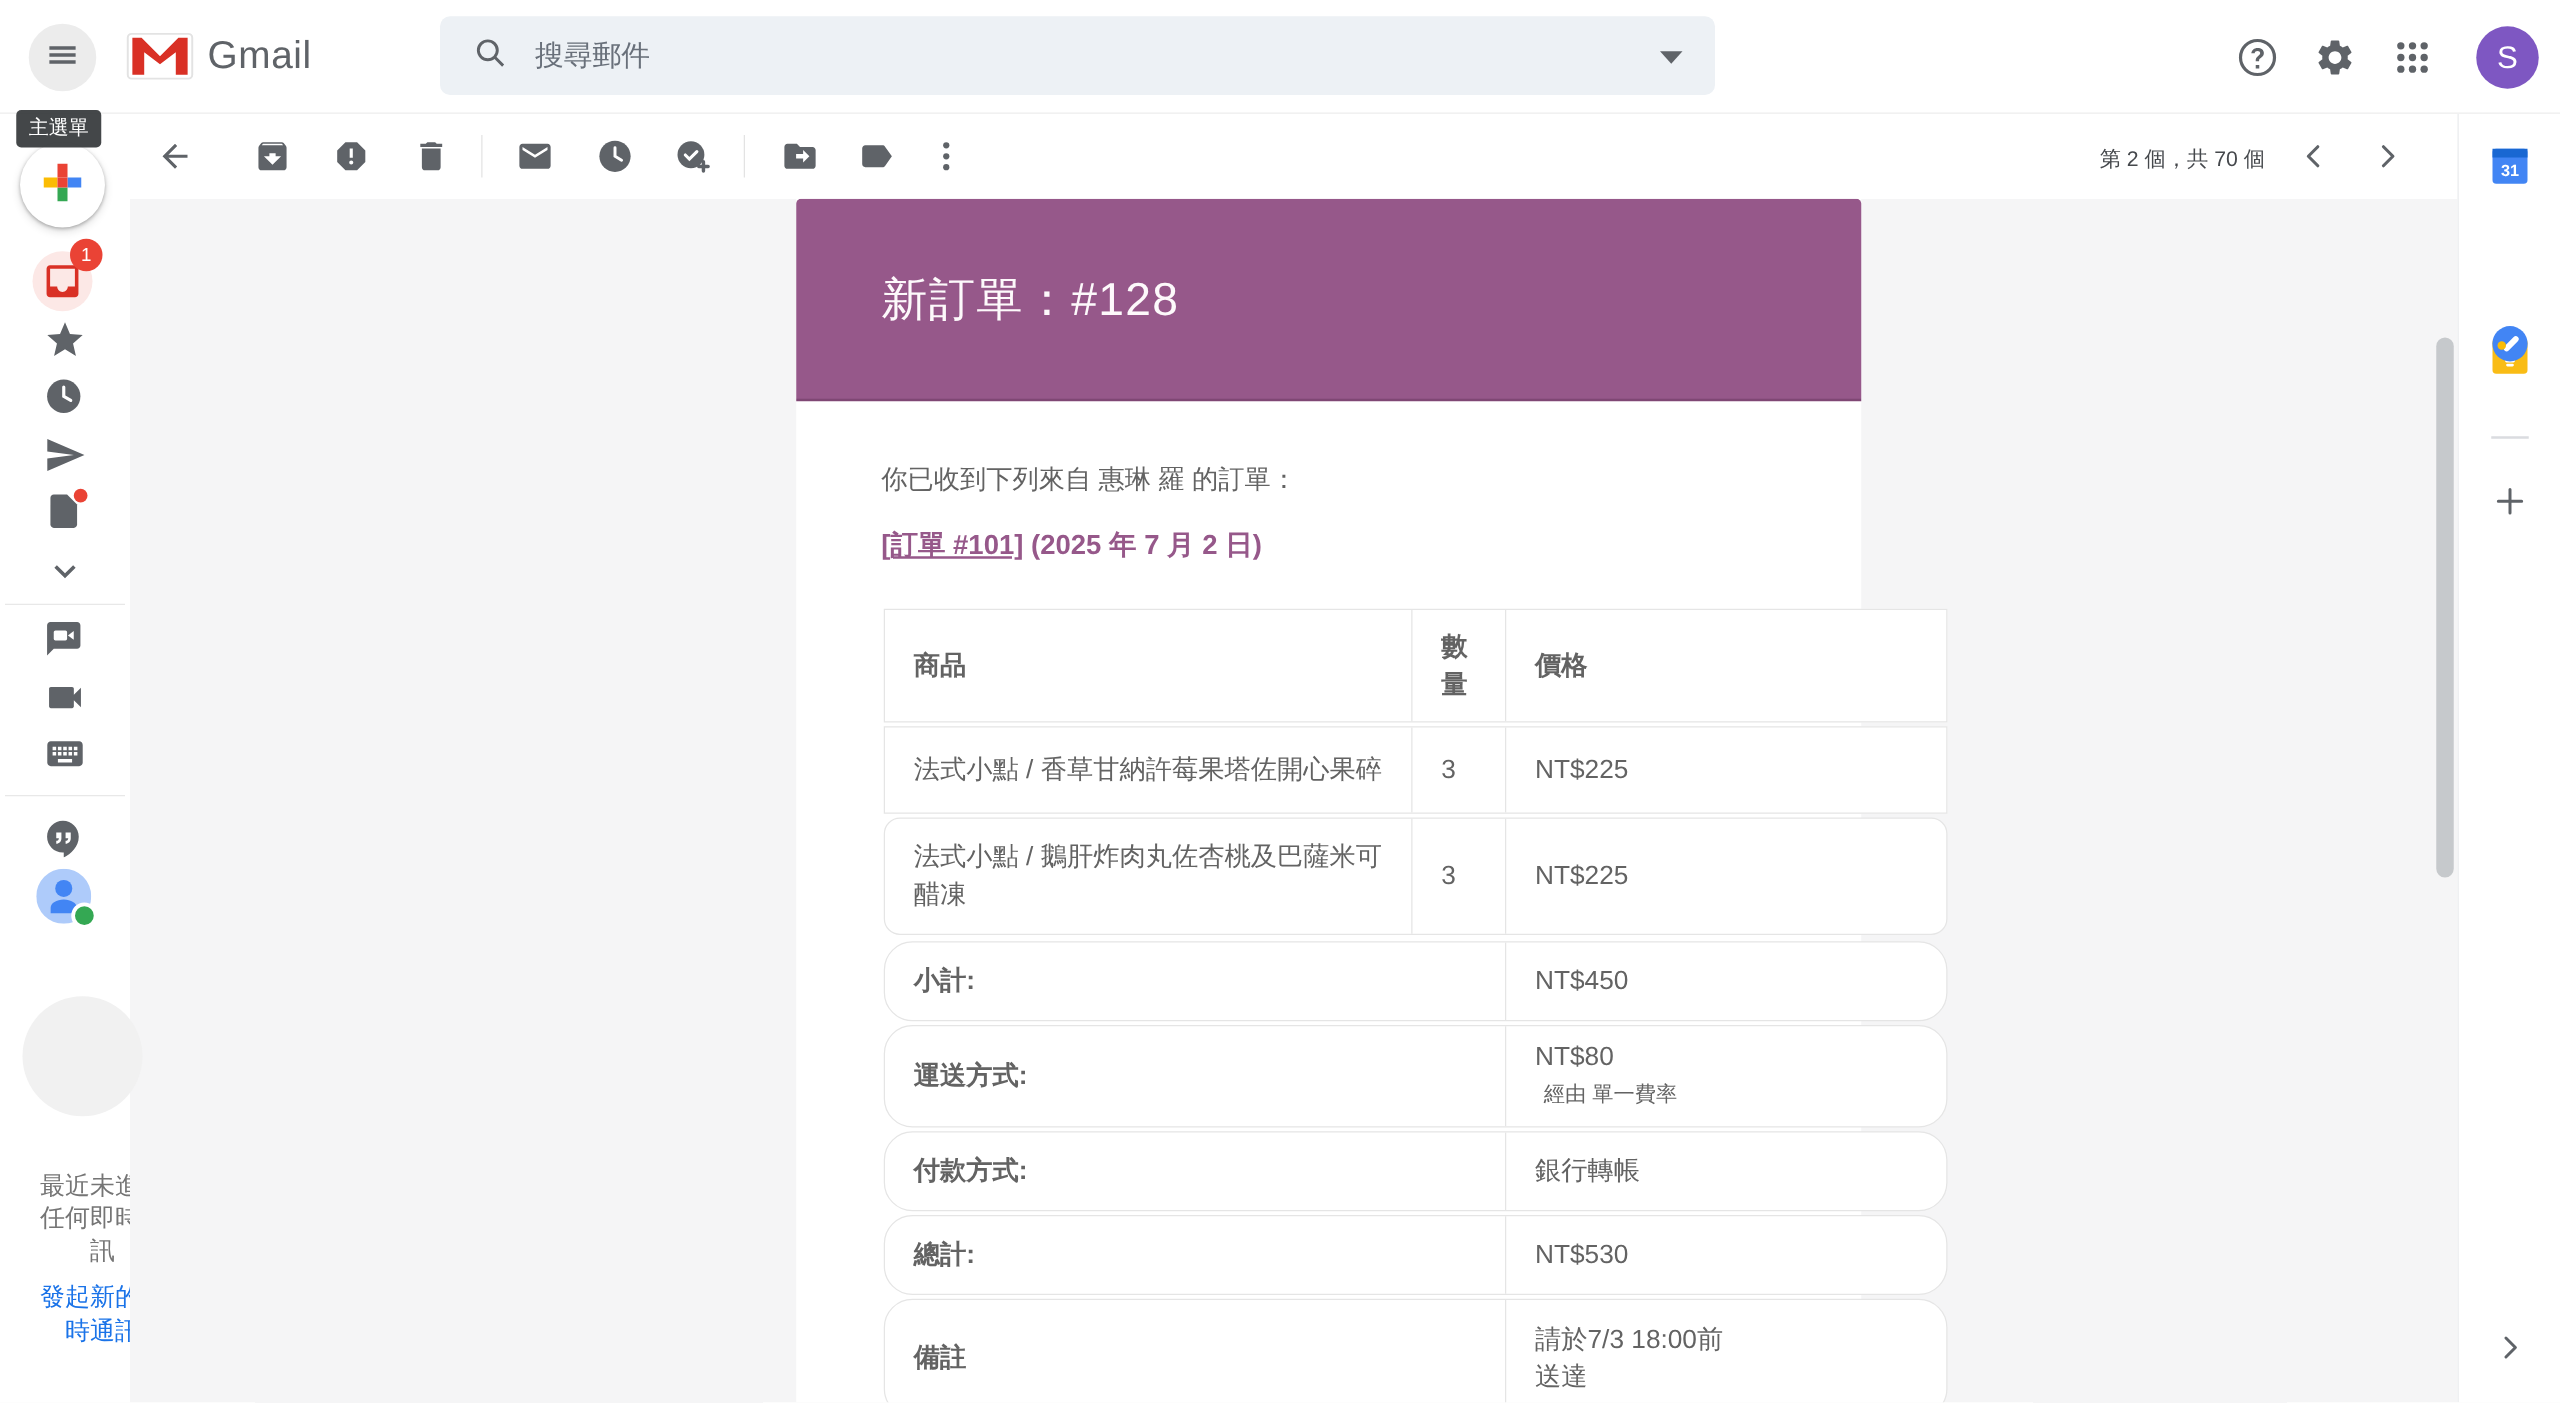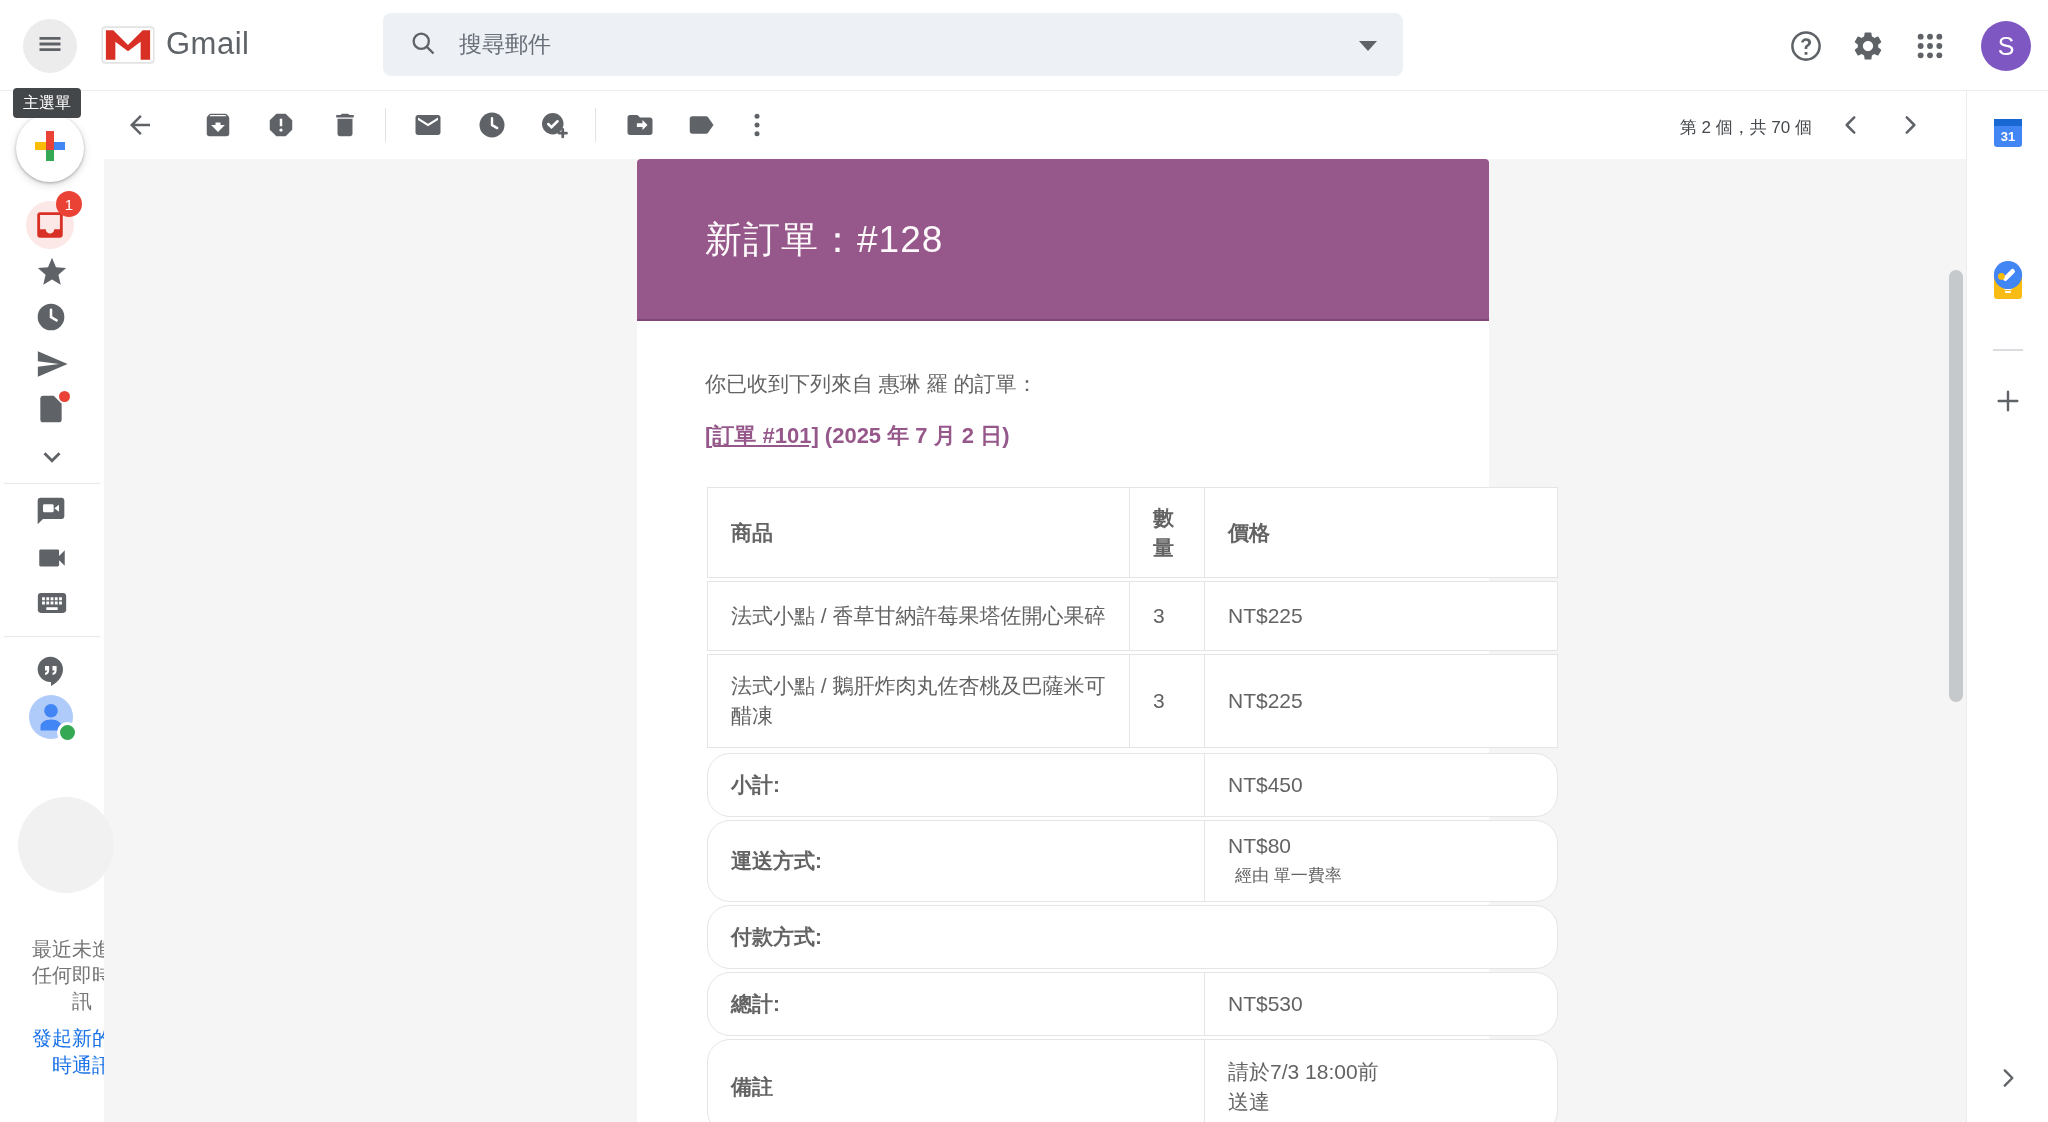--- a/index.html
+++ b/index.html
@@ -6,21 +6,21 @@
   .screen{position:relative;width:2048px;height:1122px;background:#fff;overflow:hidden;
           font-family:"Liberation Sans","DejaVu Sans",sans-serif;color:#5f6368;}
 
   
   .topbar{position:absolute;left:0;top:0;width:2048px;height:90px;background:#fff;
           border-bottom:1px solid #ededed;z-index:10;}
   .hamburger{position:absolute;left:23px;top:19px;width:54px;height:54px;border-radius:50%;
              background:#ececec;display:flex;align-items:center;justify-content:center;cursor:pointer;}
   .gmail-logo{position:absolute;left:100px;top:25px;}
   .gmail-word{position:absolute;left:166px;top:26px;font-size:31px;color:#5f6368;letter-spacing:.5px;}
-  .searchbar{position:absolute;left:383px;top:13px;width:1020px;height:63px;border-radius:8px;
+  .searchbar{position:absolute;left:352px;top:13px;width:1020px;height:63px;border-radius:8px;
              background:#edf1f5;display:flex;align-items:center;}
   .searchbar .mag{margin-left:26px;}
   .search-ph{margin-left:22px;font-size:23px;color:#69707a;}
   .search-caret{position:absolute;right:26px;top:28px;width:0;height:0;
                 border-left:9px solid transparent;border-right:9px solid transparent;
                 border-top:10px solid #5f6368;}
   .top-iconbtn{position:absolute;top:23px;width:46px;height:46px;display:flex;align-items:center;
                justify-content:center;cursor:pointer;}
   .avatar{position:absolute;left:1981px;top:21px;width:50px;height:50px;border-radius:50%;
           background:#7e57c2;color:#fff;display:flex;align-items:center;justify-content:center;
@@ -77,21 +77,21 @@
   .order-table{margin:36px 0 0 2px;width:713px;}
   .trow{box-sizing:border-box;width:851px;border:1px solid #e5e5e5;display:grid;margin-bottom:3px;
         background:#fff;}
   .trow.items{grid-template-columns:421px 75px 215px;}
   .trow.foot{grid-template-columns:496px 215px;border-radius:23px;}
   .trow.gap-above{margin-top:5px;}
   .cell{box-sizing:border-box;padding:10px 23px;font-size:21px;line-height:30px;color:#636363;
         display:flex;align-items:center;flex-wrap:wrap;}
   .cell + .cell{border-left:1px solid #e5e5e5;}
   .cell.hd,.cell.lbl{font-weight:bold;}
-  .h-header{min-height:91px;} .h-r1{min-height:70px;} .h-r2{min-height:94px;}
+  .h-header{min-height:91px;} .h-r1{min-height:70px;} .h-r2{min-height:94px;border-radius:13px;}
   .h-f{min-height:64px;} .h-note{min-height:95px;}
   .small-val{font-size:17px;margin-left:7px;color:#636363;}
 
   
   .rightrail{position:absolute;left:1966px;top:91px;width:82px;height:1031px;background:#fff;
              border-left:1px solid #eaecee;z-index:6;}
   .rr-item{position:absolute;left:25px;width:32px;height:32px;cursor:pointer;}
   .rr-sep{position:absolute;left:26px;top:258px;width:30px;height:2px;background:#dadce0;}
 </style>
 </head>
@@ -360,20 +360,21 @@
           </div>
           <div class="trow foot h-f">
             <div class="cell lbl">運送方式:</div>
             <div class="cell">
               <span>NT$80</span>
               <span class="small-val">經由 單一費率</span>
             </div>
           </div>
           <div class="trow foot h-f">
             <div class="cell lbl">付款方式:</div>
+            <div class="cell">銀行轉帳</div>
           </div>
           <div class="trow foot h-f">
             <div class="cell lbl">總計:</div>
             <div class="cell">NT$530</div>
           </div>
           <div class="trow foot h-note">
             <div class="cell lbl">備註</div>
             <div class="cell">請於7/3 18:00前送達</div>
           </div>
         </div>

